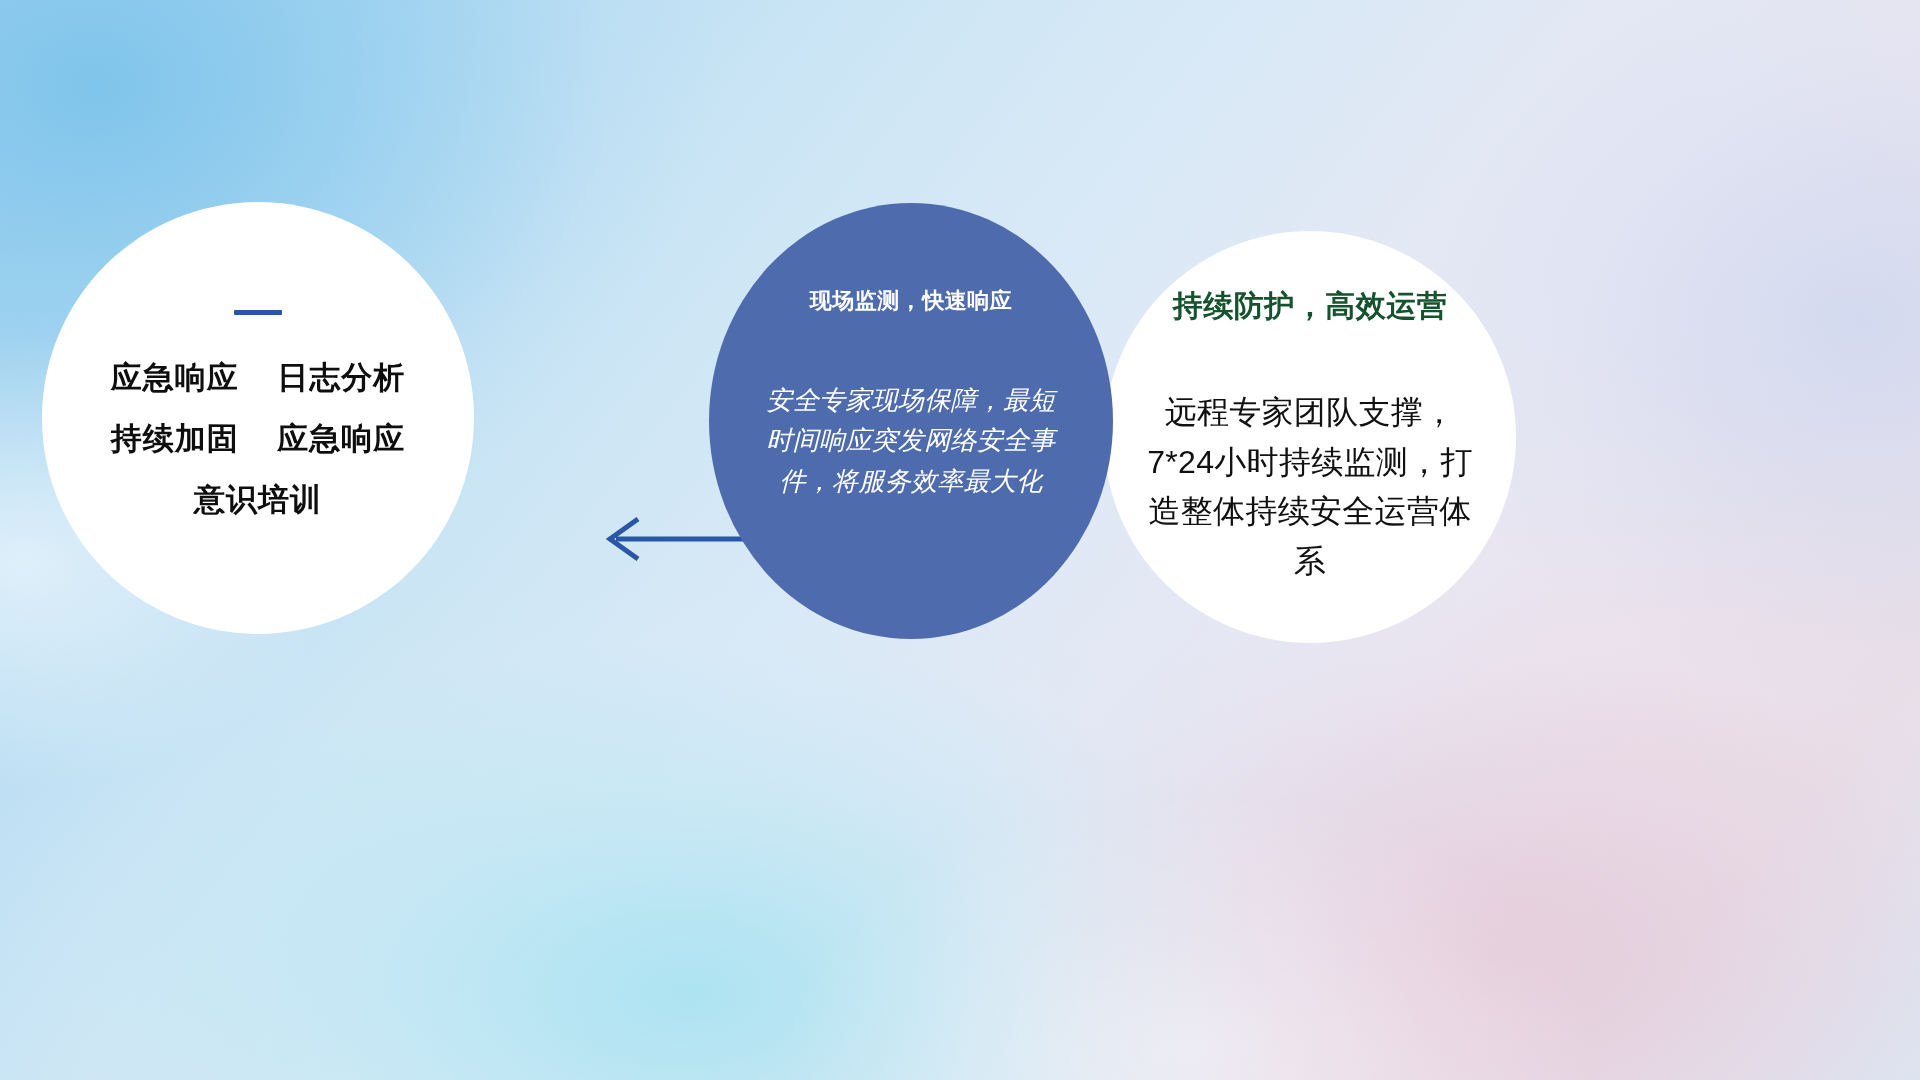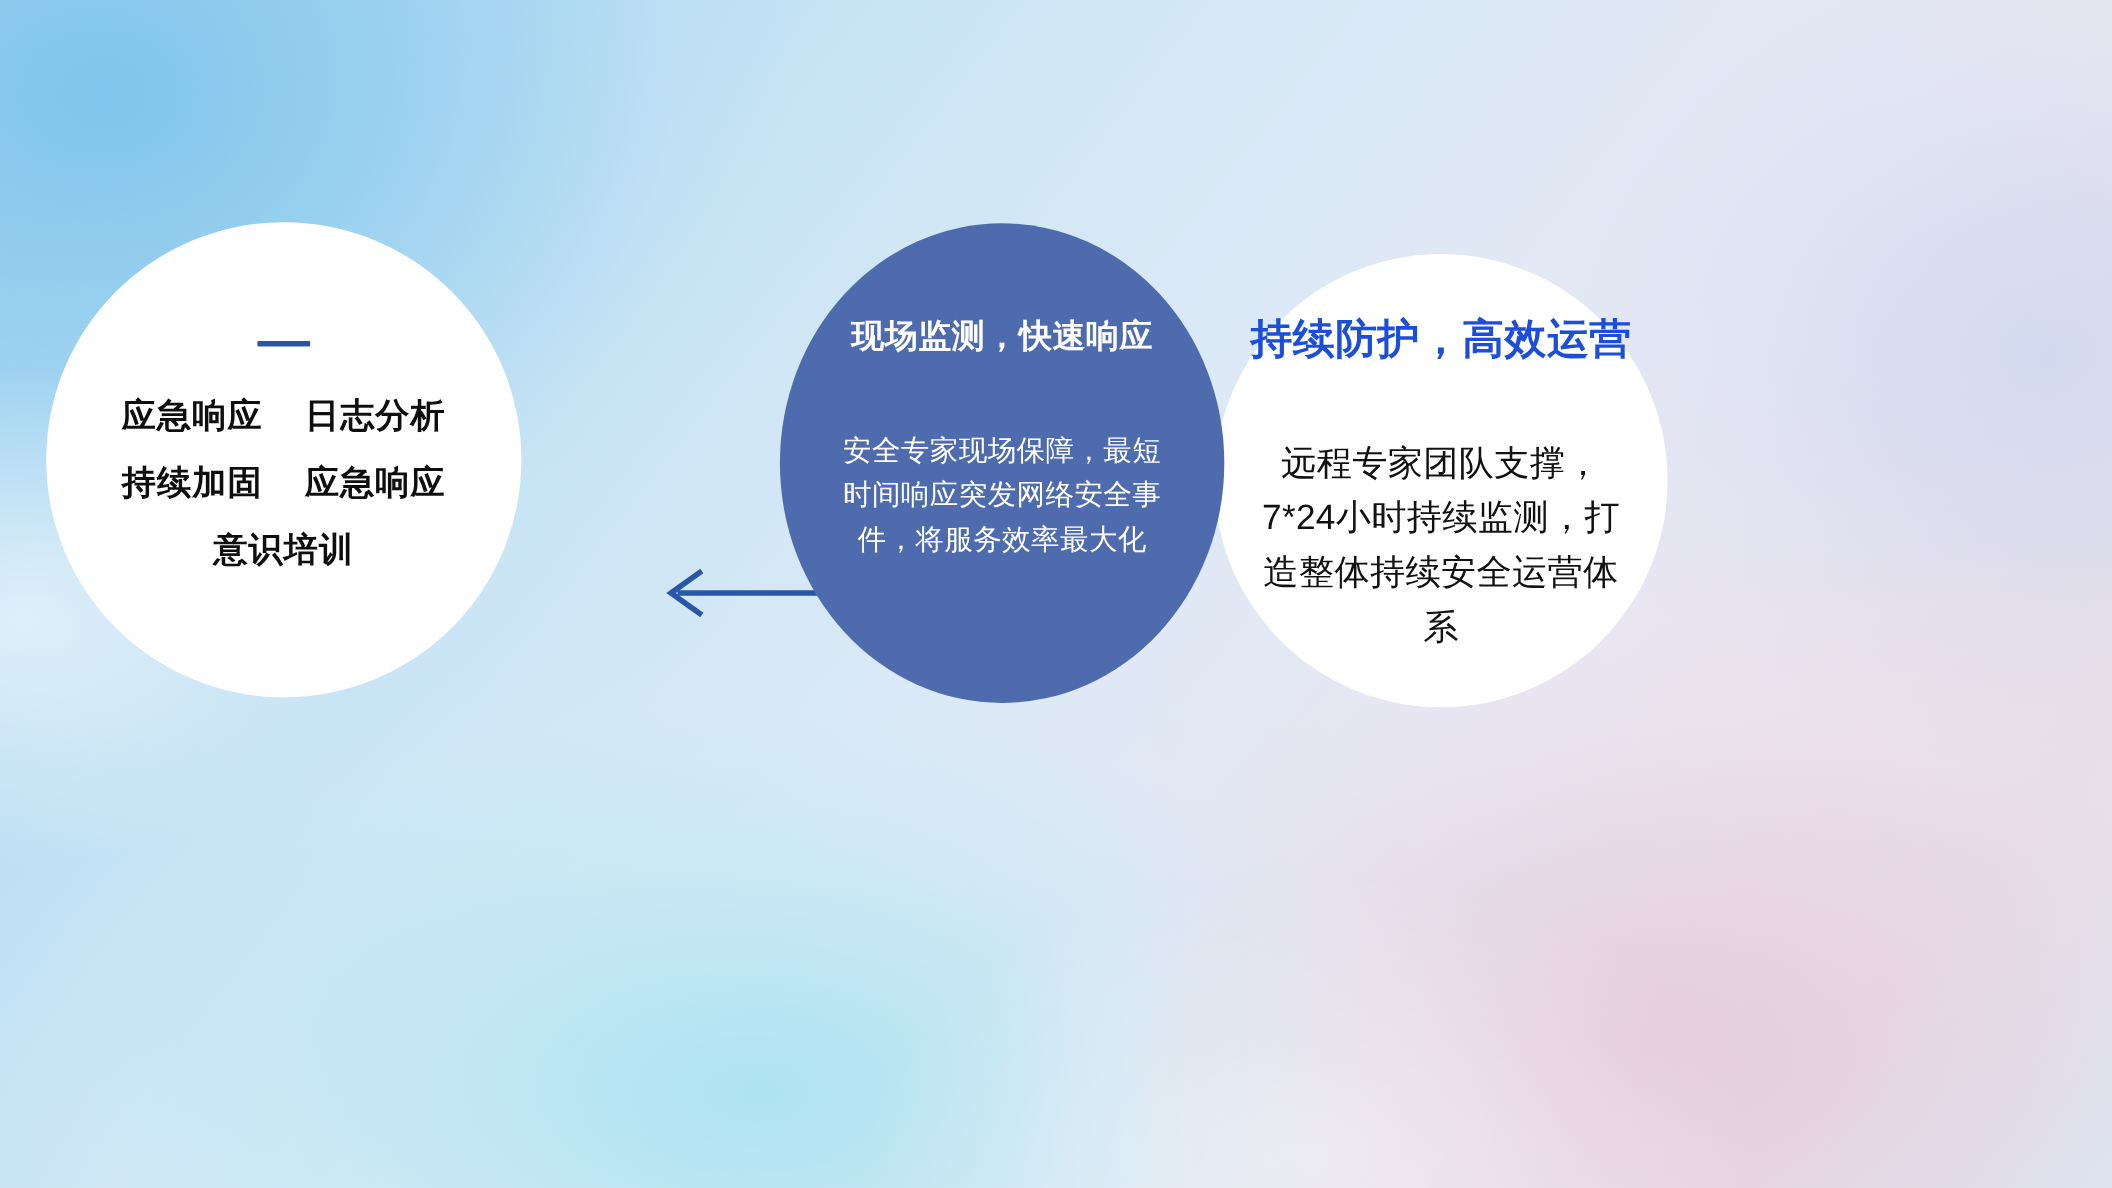--- a/index.html
+++ b/index.html
@@ -132,49 +132,50 @@
   .circle-mid {
     left: 709px;
     top: 203px;
     width: 404px;
     height: 436px;
     background: #4e6cad;
     justify-content: flex-start;
     padding-top: 86px;
   }
   .mid-title {
-    font-size: 30px;
+    font-size: 22px;
     font-weight: bold;
     color: #ffffff;
     letter-spacing: 0.5px;
     line-height: 1.1;
     white-space: nowrap;
   }
   .mid-body {
     margin-top: 67px;
     font-size: 26px;
     color: #ffffff;
     line-height: 1.55;
     width: 300px;
     letter-spacing: 0.3px;
+    font-style: italic;
   }
 
   .circle-right {
     left: 1104px;
     top: 231px;
     width: 412px;
     height: 412px;
     background: #ffffff;
     justify-content: flex-start;
     padding-top: 58px;
   }
   .right-title {
-    font-size: 38px;
+    font-size: 30px;
     font-weight: bold;
-    color: #1d4ed8;
+    color: #14532d;
     letter-spacing: 0.5px;
     line-height: 1.1;
     white-space: nowrap;
   }
   .right-body {
     margin-top: 66px;
     font-size: 32px;
     color: #111111;
     line-height: 1.55;
     width: 352px;

